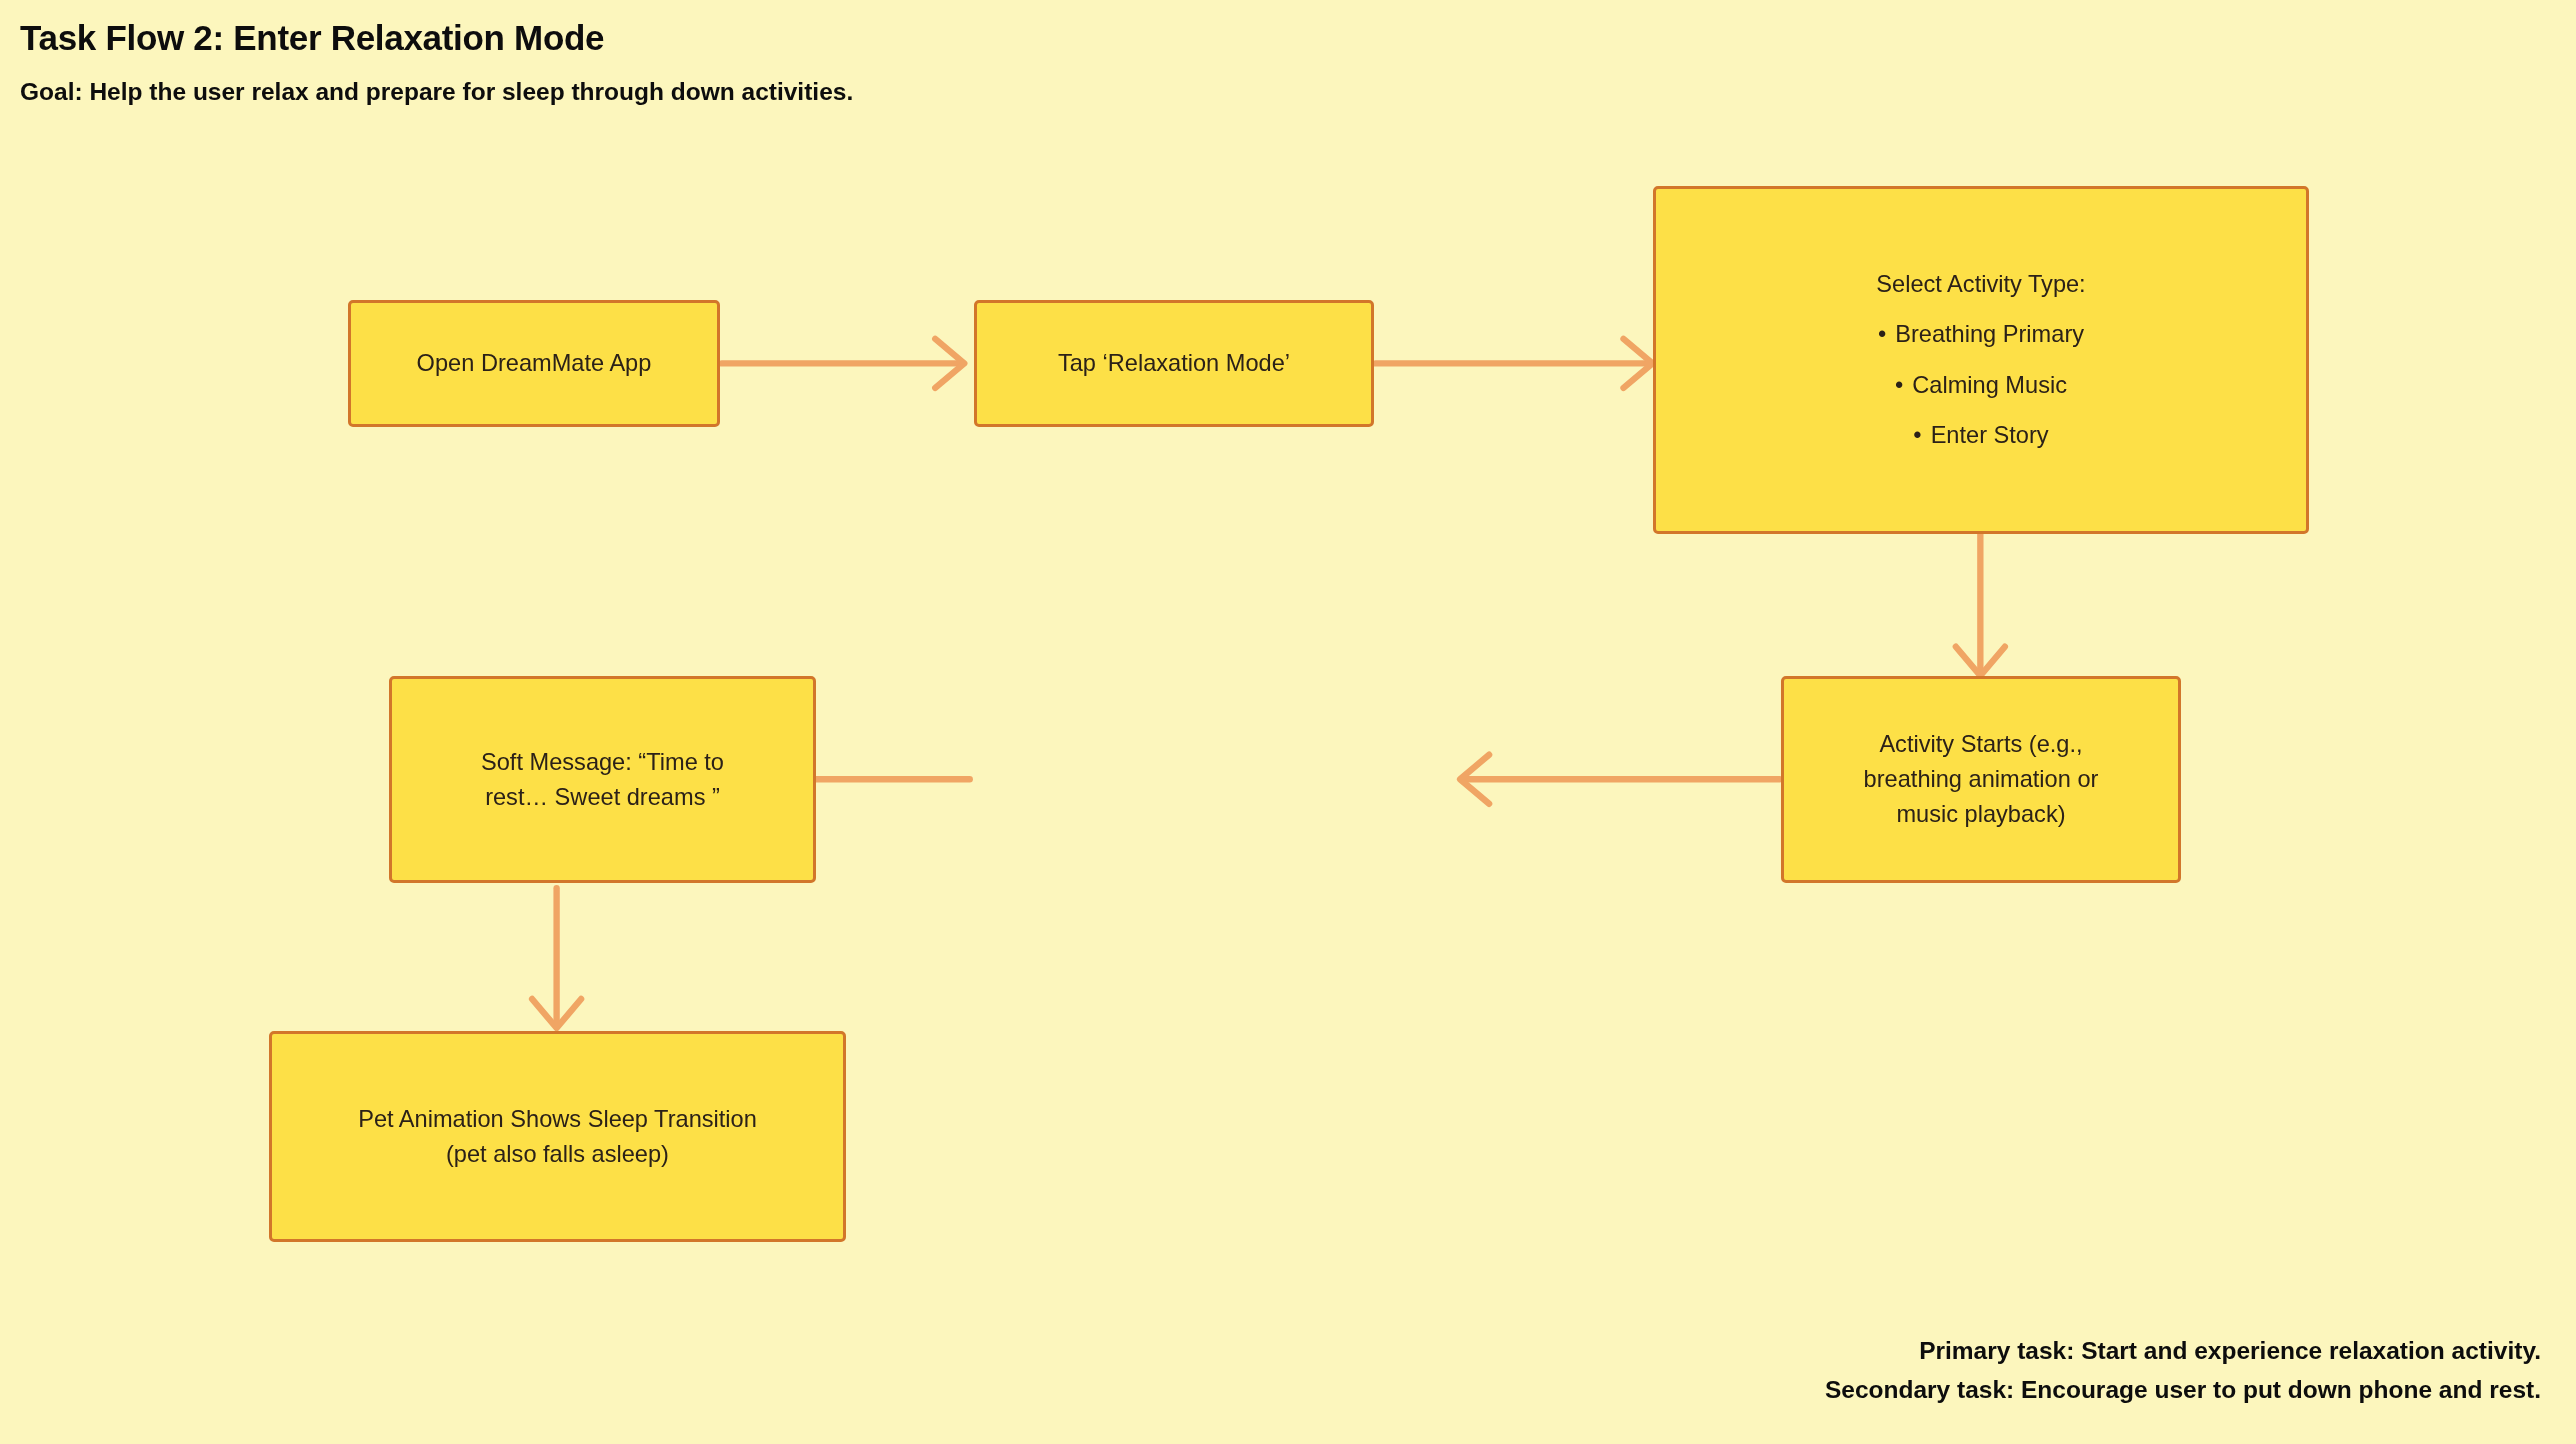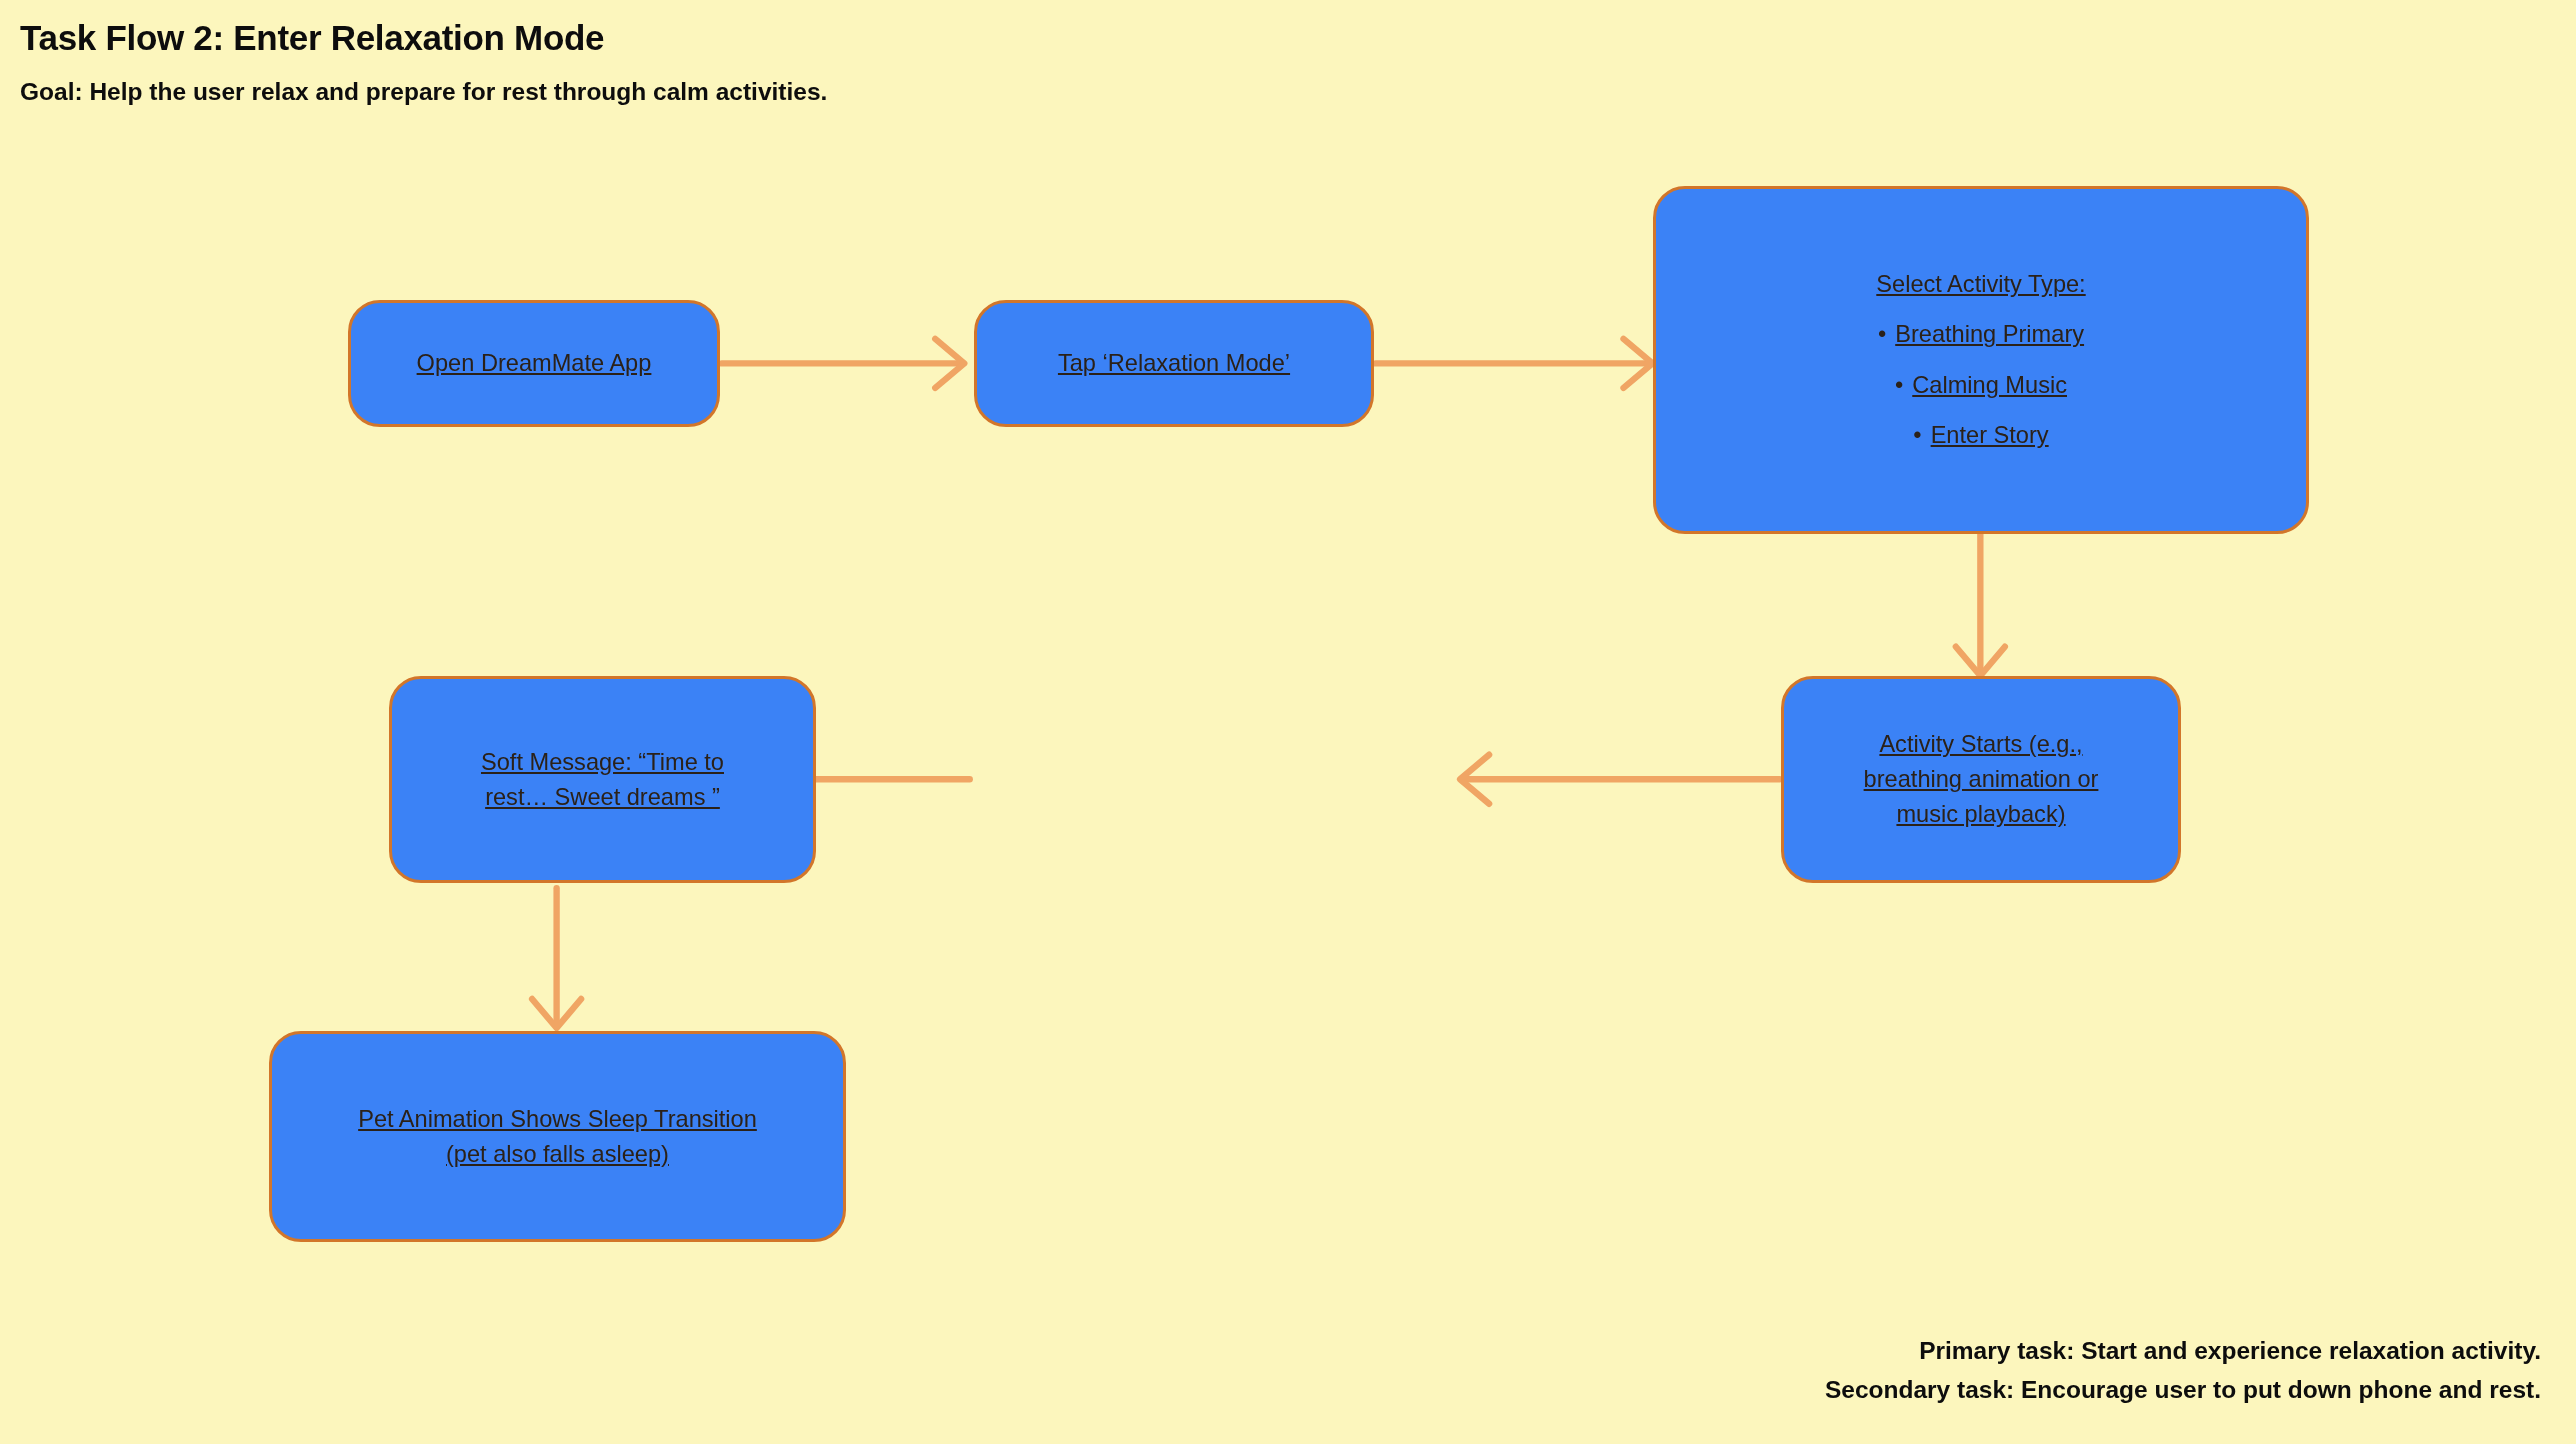--- a/index.html
+++ b/index.html
@@ -53,32 +53,31 @@
     left: 0;
     top: 0;
     width: 2576px;
     height: 1445px;
     pointer-events: none;
   }
 
   .node {
     position: absolute;
     box-sizing: border-box;
-    background: #3b82f6;
+    background: #fde047;
     border: 3.6px solid #d2762a;
-    border-radius: 32px;
+    border-radius: 5px;
     display: flex;
     align-items: center;
     justify-content: center;
     text-align: center;
     color: #2b2118;
     font-size: 23.6px;
     line-height: 1.48;
     padding: 9px 23.6px;
-    text-decoration: underline;
   }
   .node .node-text {
     width: 100%;
     white-space: pre-line;
   }
 
   
   .node.node-list {
     align-items: center;
   }
@@ -114,21 +113,21 @@
     color: #0d0d0d;
     line-height: 1.62;
     white-space: nowrap;
   }
 </style>
 </head>
 <body>
 
 <div id="header">
   <div id="page-title">Task Flow 2: Enter Relaxation Mode</div>
-  <div id="goal-line">Goal: Help the user relax and prepare for rest through calm activities.</div>
+  <div id="goal-line">Goal: Help the user relax and prepare for sleep through down activities.</div>
 </div>
 
 <div id="flow-canvas">
 
   <svg id="arrow-layer" viewBox="0 0 2837 1591" width="2576" height="1445">
     <g fill="none" stroke="#f0a564" stroke-width="7" stroke-linecap="round" stroke-linejoin="round">
 
       <g>
         <line x1="795" y1="400" x2="1060" y2="400"></line>
         <polyline points="1030,373 1062,400 1030,427"></polyline>

